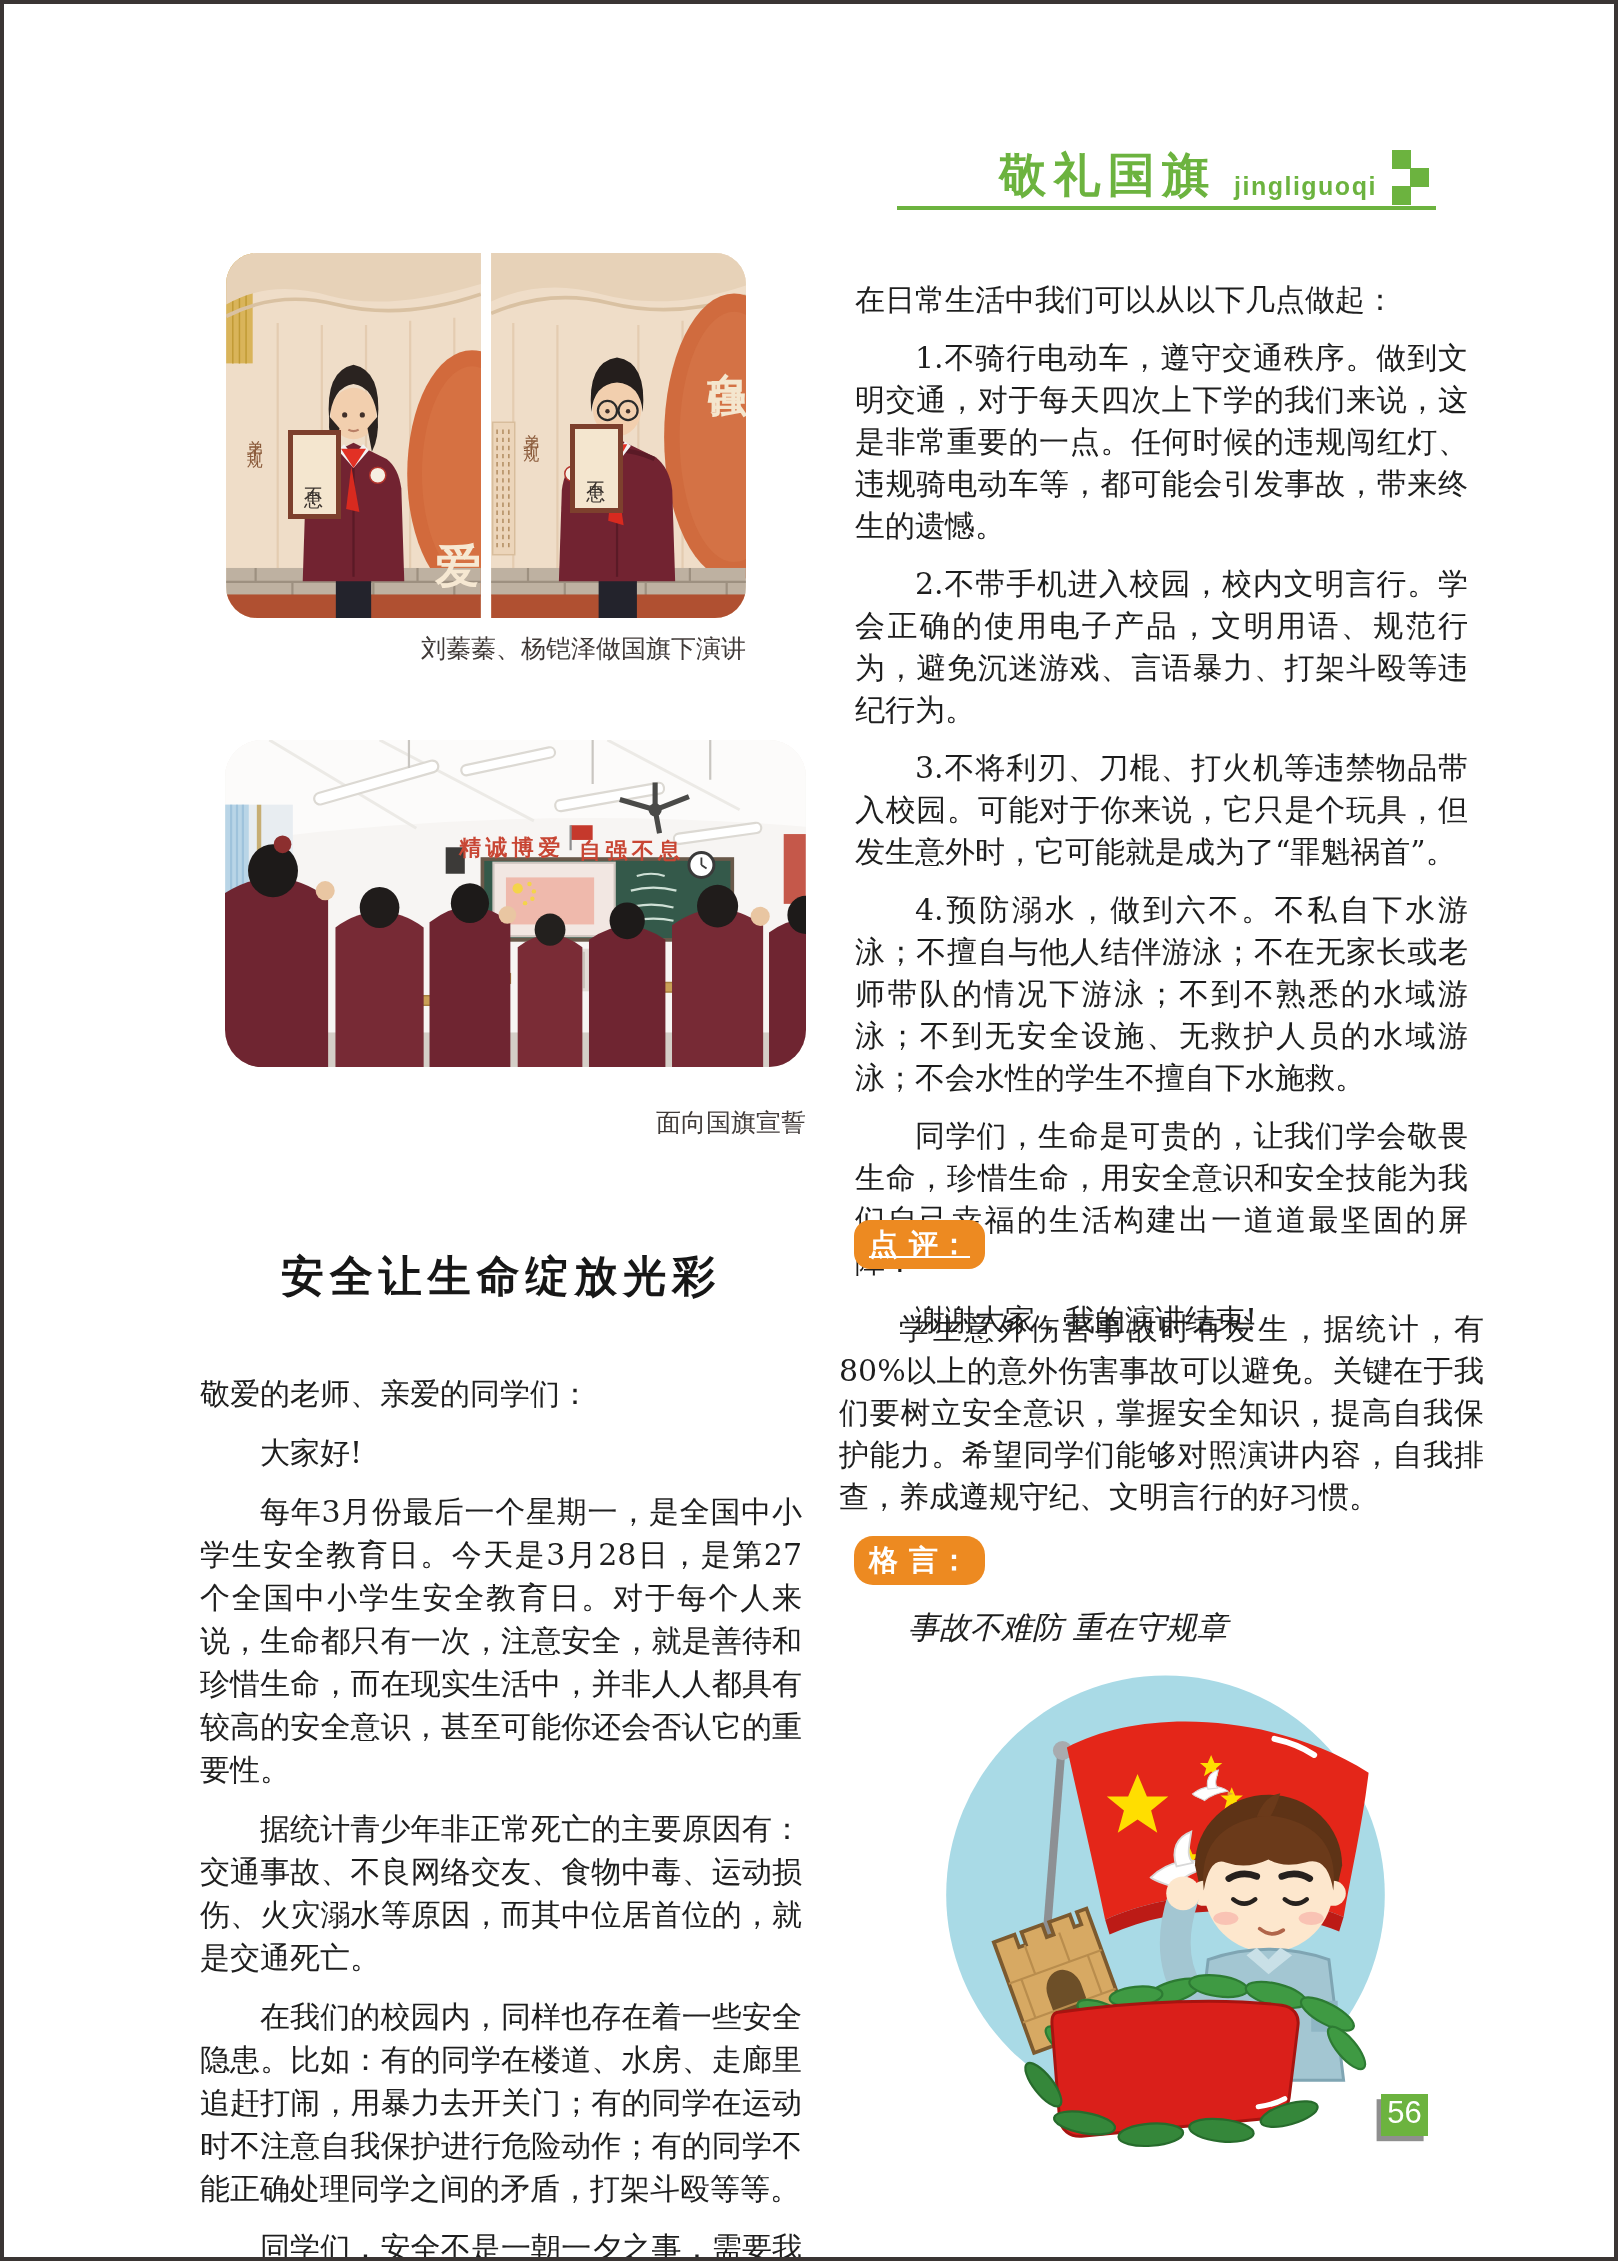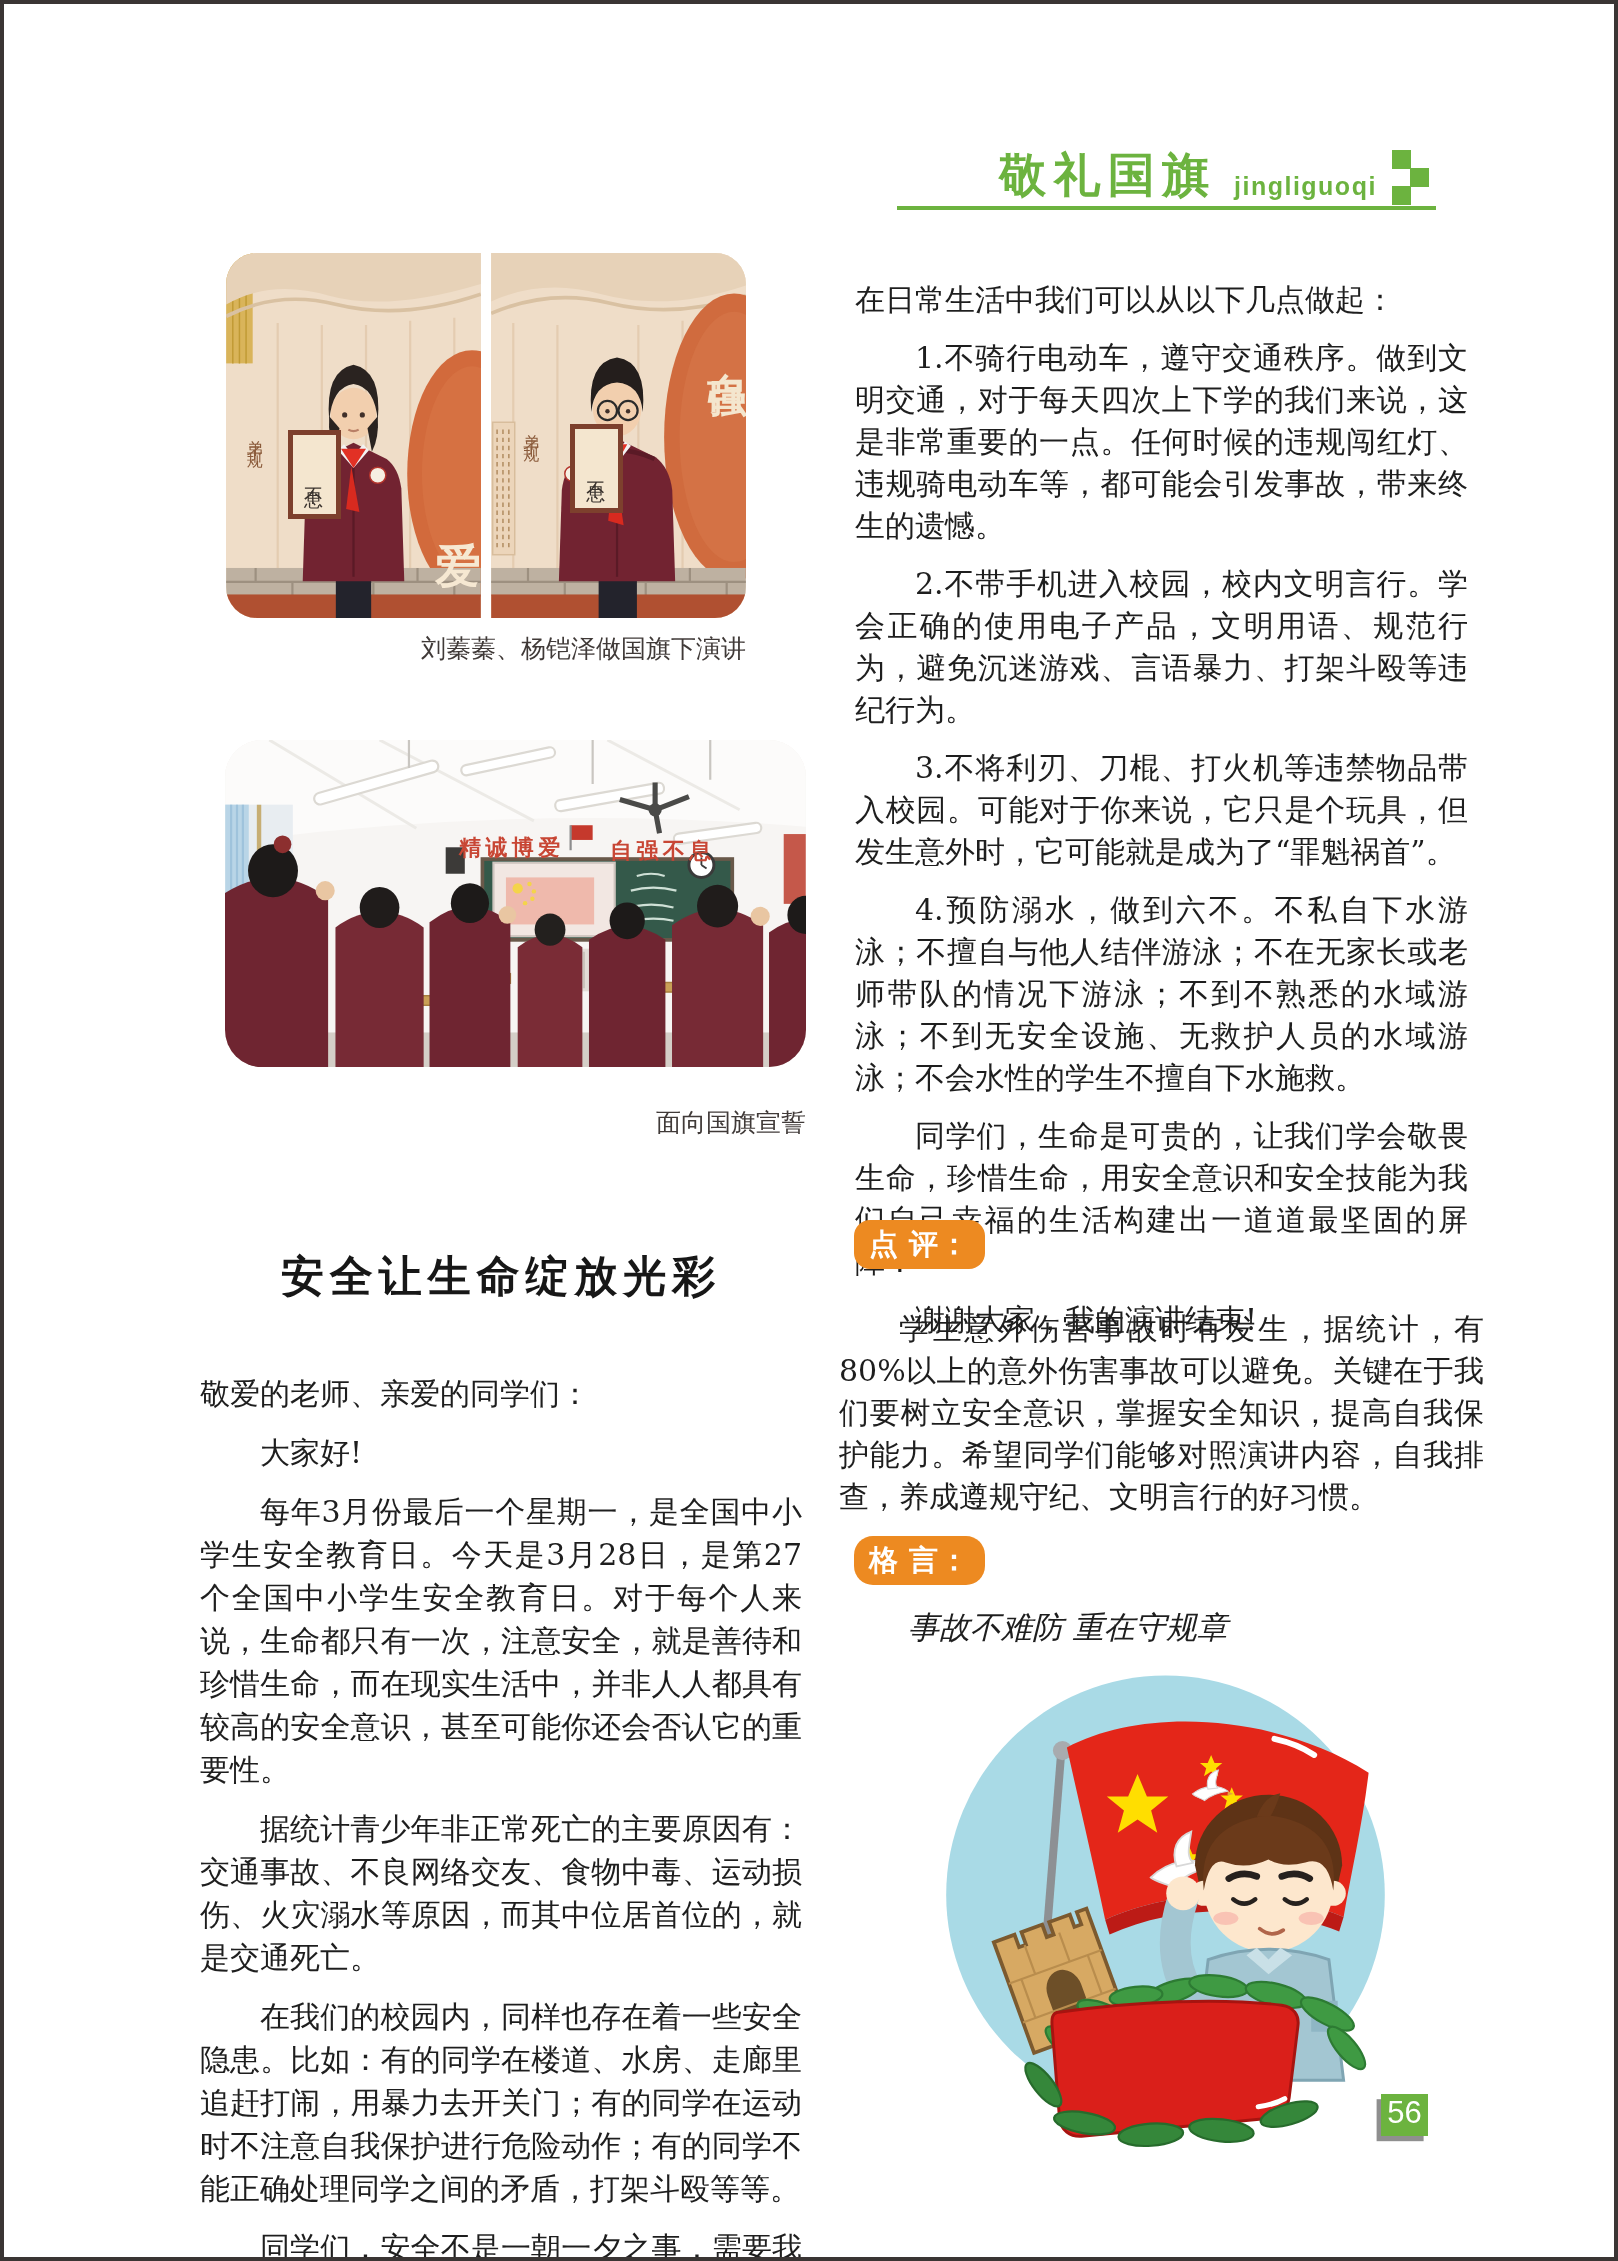--- a/index.html
+++ b/index.html
@@ -33,41 +33,41 @@
   .p-frame .vtext{font-size:19px;color:#3a332e;letter-spacing:2.9px;}
   .p1-love{position:absolute;left:209px;top:283px;font-size:46px;color:#f6e8d2;font-weight:bold;}
   .p2-zi{position:absolute;left:209px;top:87px;font-size:40px;color:#f4e6ce;font-weight:bold;letter-spacing:7.4px;}
 
   .photo-class{position:absolute;left:221px;top:736px;width:581px;height:327px;border-radius:37px;
                overflow:hidden;background:#f7f5f3;}
   .photo-class svg{position:absolute;left:0;top:0;}
   .cls-banner{position:absolute;font-size:22px;font-weight:bold;color:#c84634;letter-spacing:4.4px;
               font-family:"DejaVu Serif",serif;}
   .cls-banner1{left:234px;top:93px;}
-  .cls-banner2{left:385px;top:96px;}
+  .cls-banner2{left:354px;top:96px;}
 
   .caption{position:absolute;font-family:"Liberation Sans",sans-serif;font-size:25px;
            color:#403a38;text-align:right;}
   .caption1{left:222px;top:628px;width:520px;}
   .caption2{left:221px;top:1102px;width:581px;}
 
   
   .sp-title{position:absolute;left:180px;top:1244px;width:634px;text-align:center;
             font-size:43px;font-weight:bold;letter-spacing:5.9px;color:#171717;}
   .col{position:absolute;text-align:justify;color:#1e1e1e;}
   .col p{margin:16px;}
   .ind{text-indent:2em;}
   .col-left{left:180px;top:1352px;width:634px;font-size:30px;line-height:43px;}
   .col-right{left:835px;top:259px;width:645px;font-size:30px;line-height:42px;}
 
   
   .badge{position:absolute;width:131px;height:49px;background:#ed8a21;border-radius:16px;
          color:#fff;font-family:"Liberation Sans",sans-serif;font-weight:bold;font-size:29px;
          display:flex;align-items:center;justify-content:center;letter-spacing:1.5px;}
-  .badge-comment{left:850px;top:1216px;}
+  .badge-comment{left:850px;top:1216px;text-decoration:underline;}
   .badge-motto{left:850px;top:1532px;border-radius:19px;}
   .comment-text{position:absolute;left:835px;top:1304px;width:645px;font-size:30px;
                 line-height:42px;text-align:justify;text-indent:2em;color:#1e1e1e;}
   .motto-text{position:absolute;left:904px;top:1603px;font-size:31px;color:#1e1e1e;font-style:italic;}
 
   
   .illu{position:absolute;left:926px;top:1664px;width:471px;height:486px;}
   .pageno{position:absolute;left:1377px;top:2090px;width:47px;height:42px;background:#6cb33f;
           color:#fff;font-family:"Liberation Sans",sans-serif;font-size:31px;line-height:37px;
           text-align:center;box-shadow:-4.4px 5.2px 0 #8f8f8f;}

